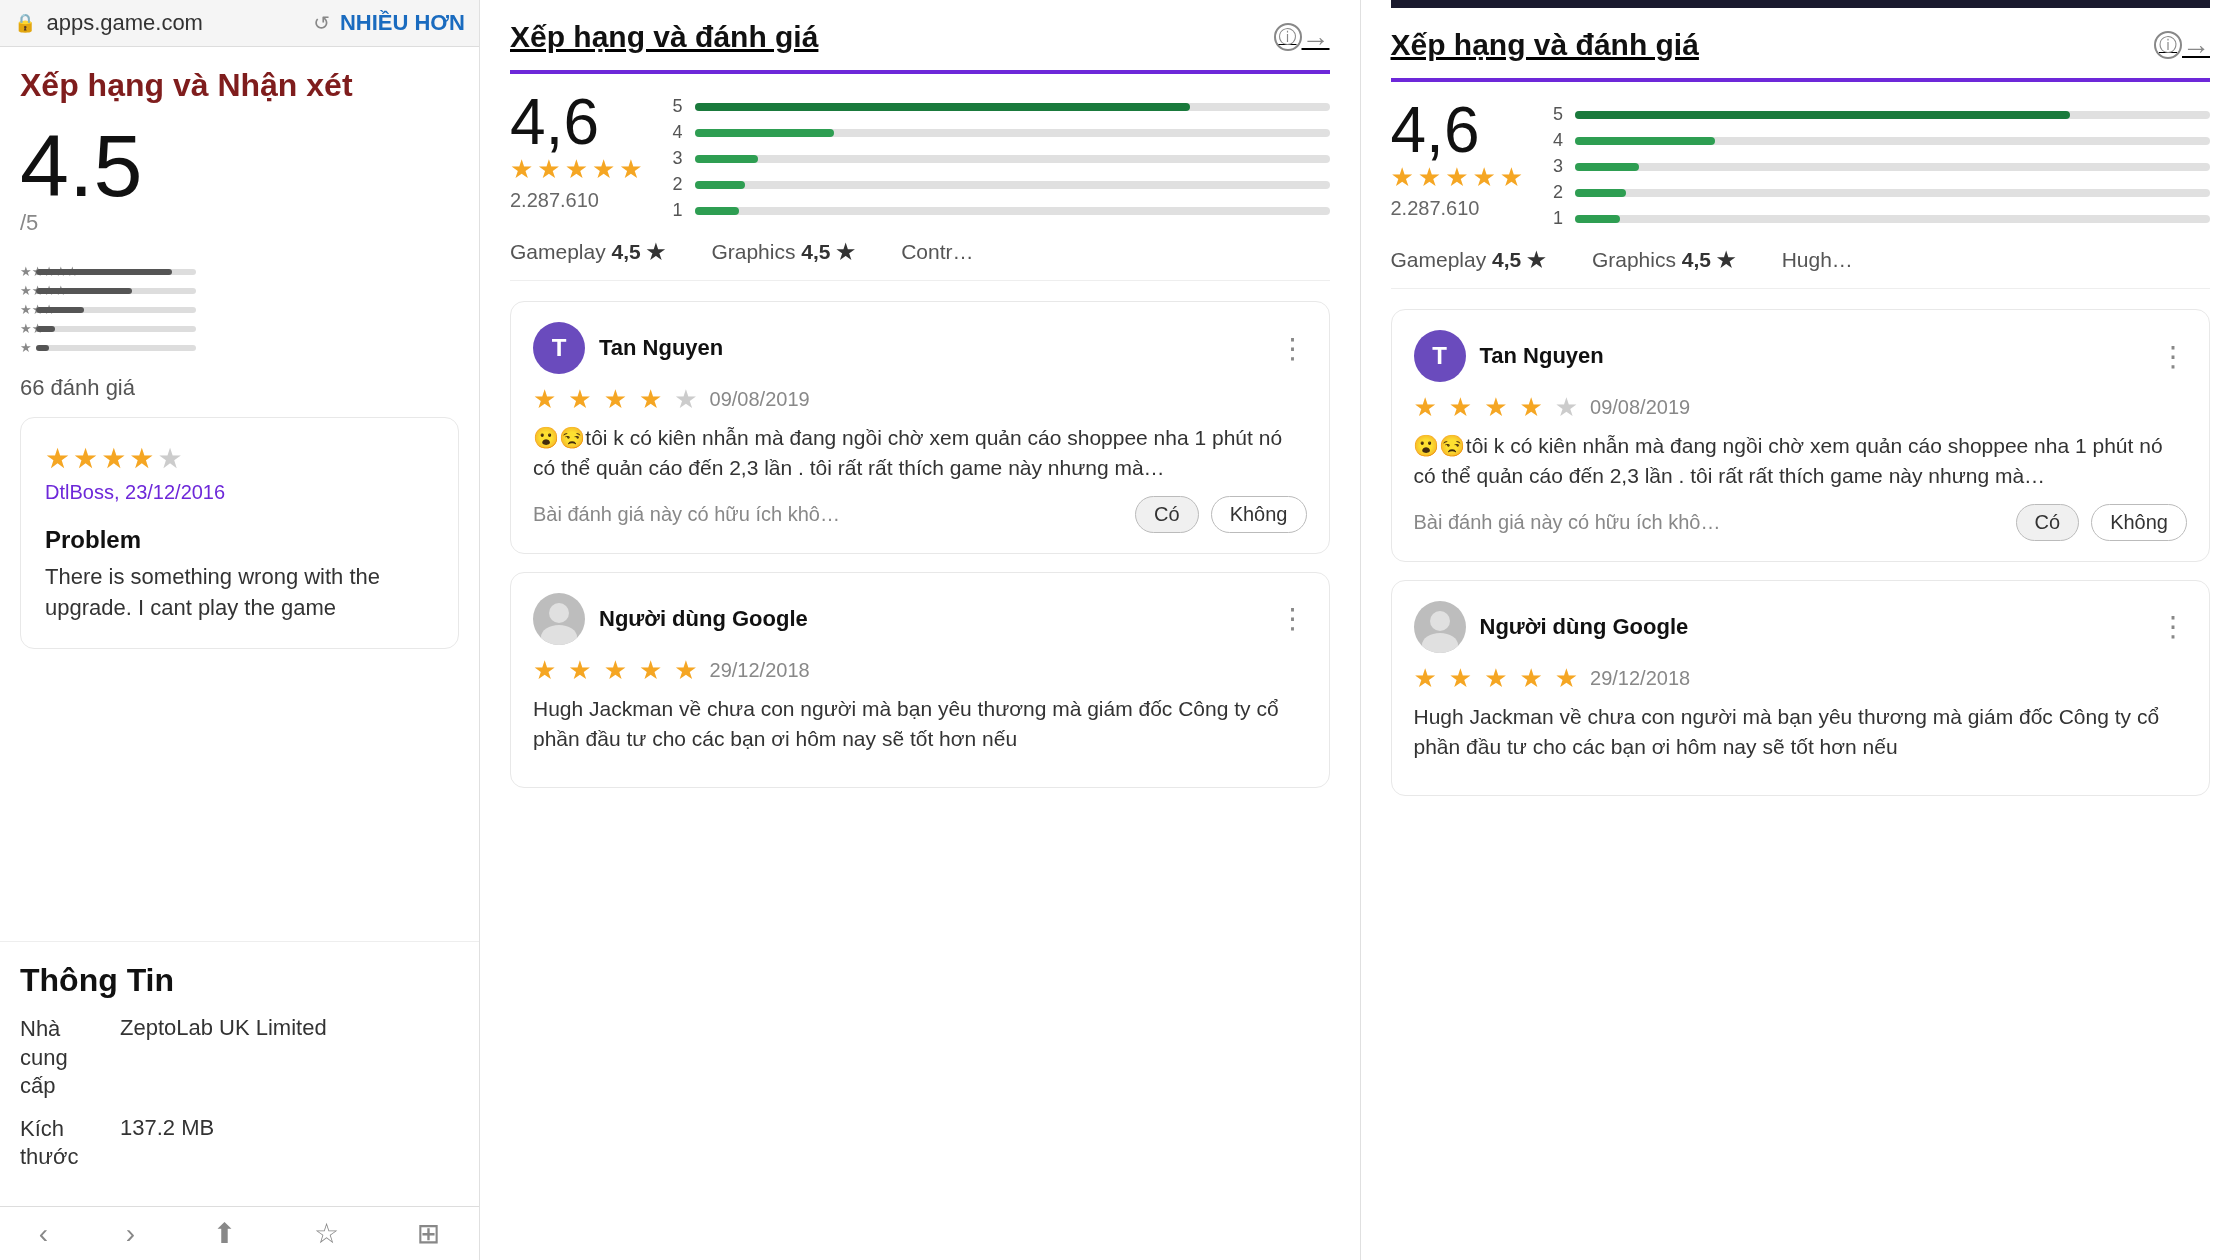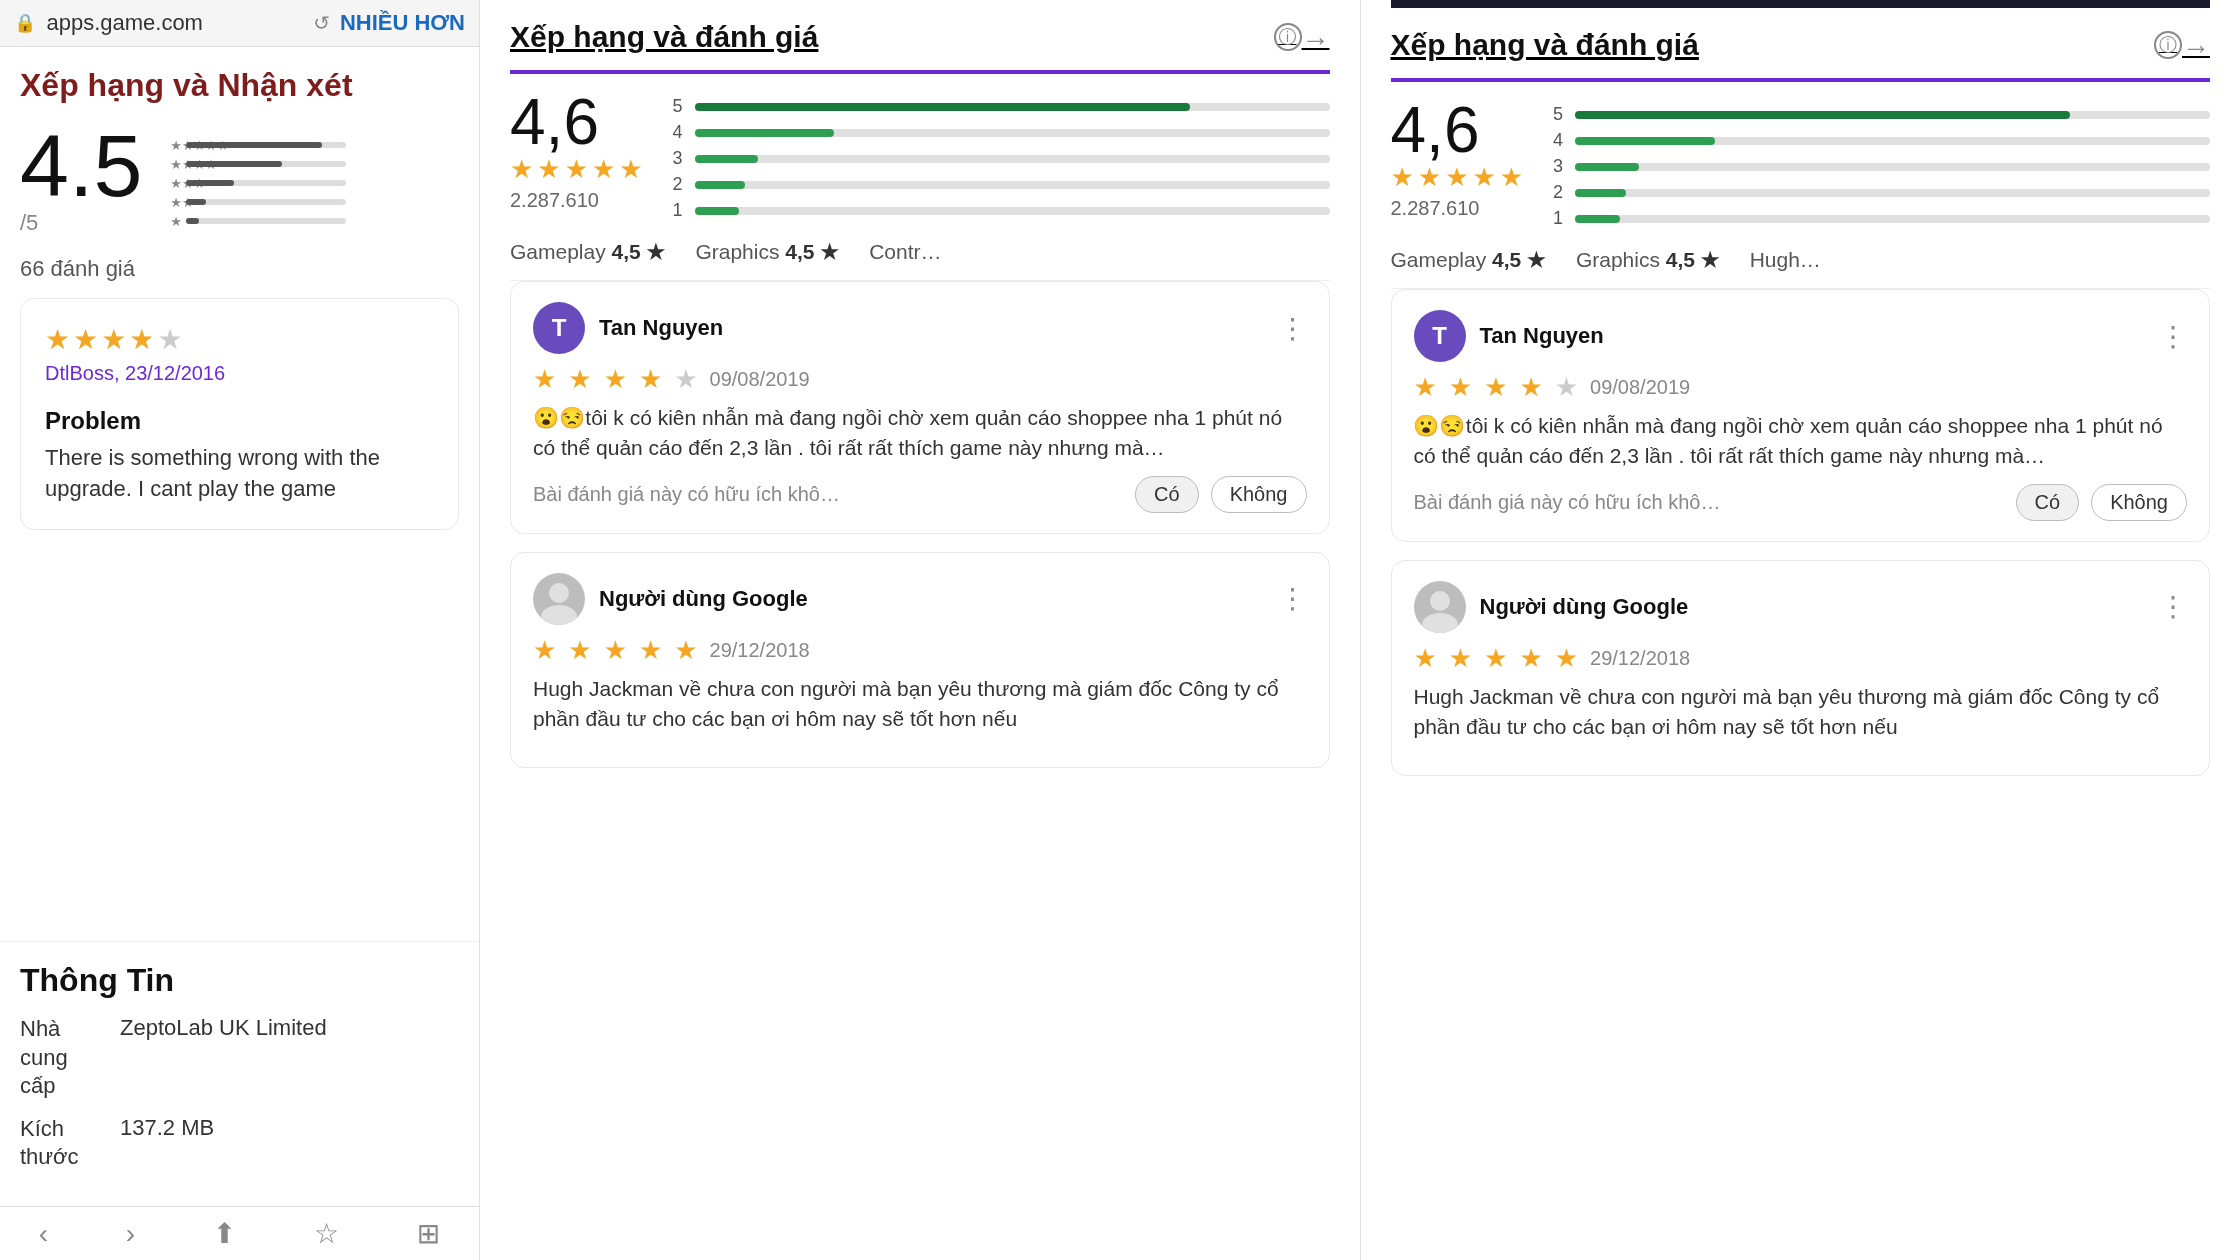--- a/index.html
+++ b/index.html
@@ -59,23 +59,24 @@
 
     .section-title {
       font-size: 32px;
       font-weight: 700;
       color: #7f1d1d;
       margin-bottom: 18px;
     }
 
     .rating-overview {
       display: flex;
-      align-items: center;
-      gap: 28px;
+      align-items: flex-start;
+      gap: 20px;
       margin-bottom: 20px;
+      flex-direction: column;
     }
 
     .big-rating {
       font-size: 88px;
       font-weight: 300;
       color: #111;
       line-height: 1;
     }
 
     .stars-breakdown {
@@ -319,21 +320,22 @@
     }
 
     .ratings-count {
       font-size: 20px;
       color: #666;
       margin-bottom: 12px;
     }
 
     .category-ratings {
       display: flex;
-      gap: 0;
+      gap: 16px;
+      margin-bottom: 20px;
       border-bottom: 1px solid #eee;
       padding-bottom: 16px;
       overflow: hidden;
     }
 
     .cat-rating {
       font-size: 21px;
       color: #555;
       margin-right: 30px;
       white-space: nowrap;

